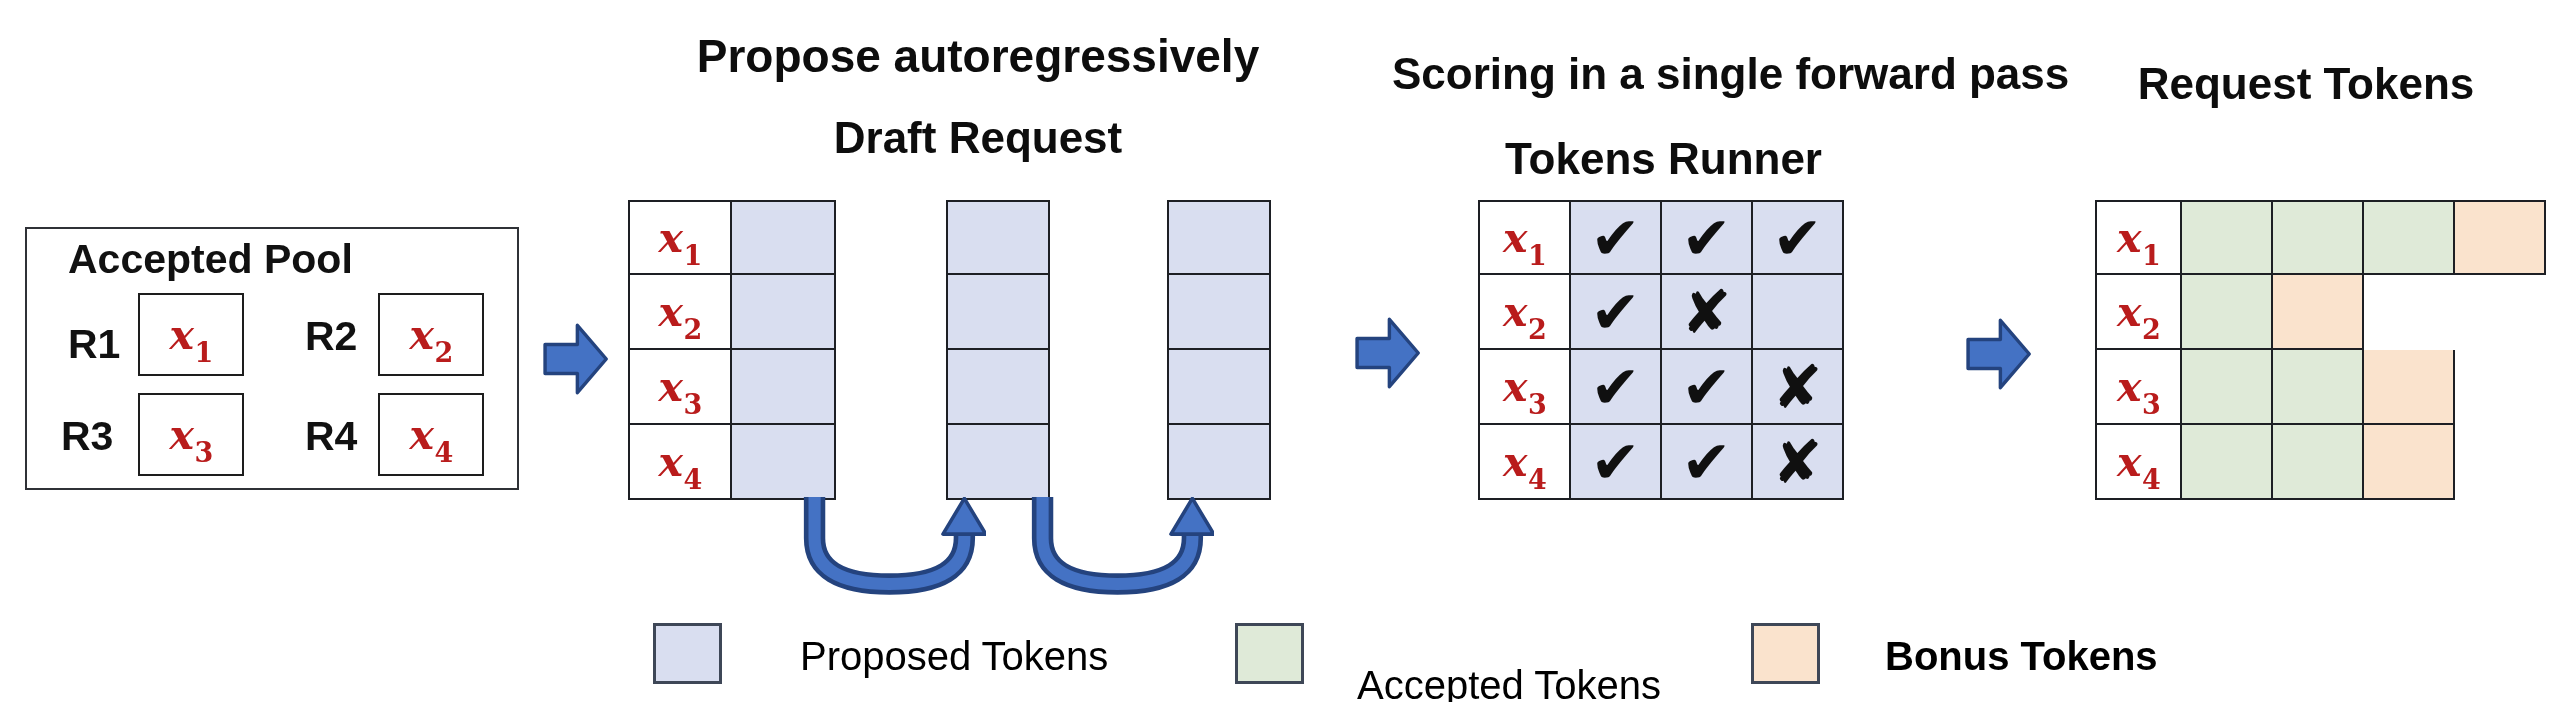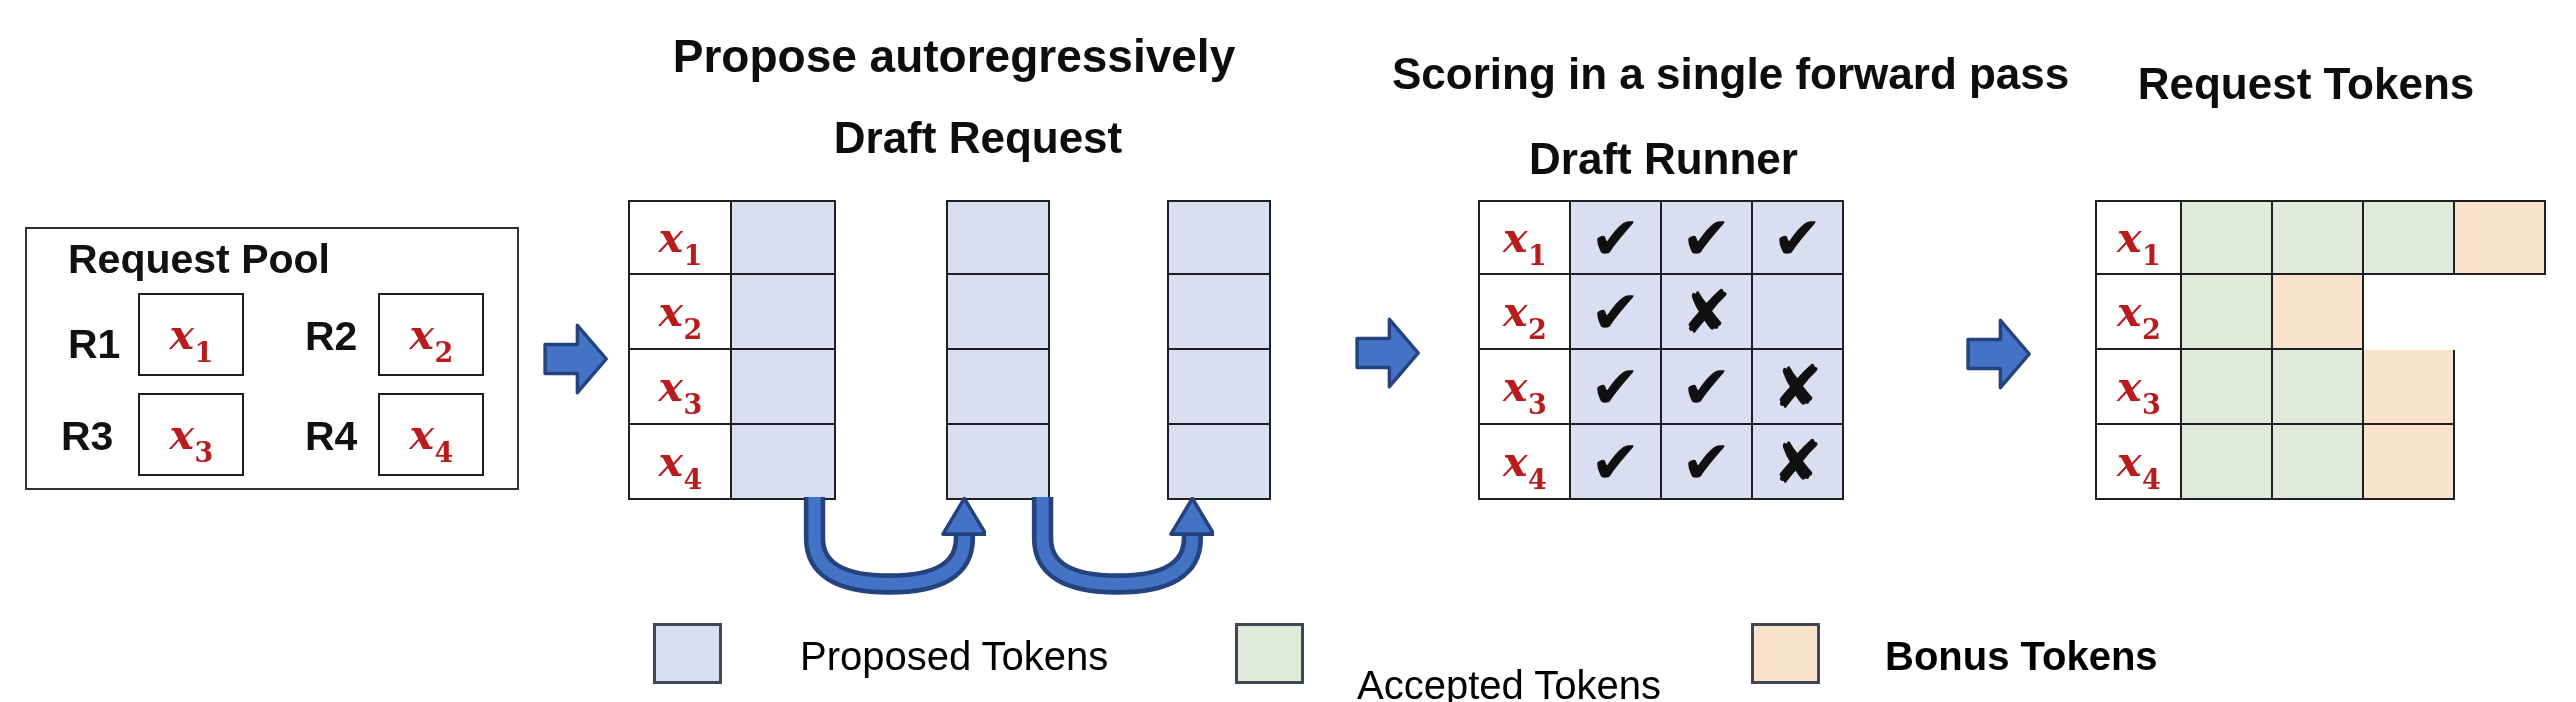--- a/index.html
+++ b/index.html
@@ -34,21 +34,21 @@
   .cell.none{border:none;background:transparent;}
   .mark{font-family:"DejaVu Sans",sans-serif;font-weight:bold;font-size:60px;color:#101010;line-height:1;}
 
   #draft-t1{left:628px;top:200px;grid-template-columns:104px 104px;grid-auto-rows:75px;}
   #draft-t2{left:946px;top:200px;grid-template-columns:104px;grid-auto-rows:75px;}
   #draft-t3{left:1167px;top:200px;grid-template-columns:104px;grid-auto-rows:75px;}
   #target-grid{left:1478px;top:200px;grid-template-columns:93px 91px 91px 91px;grid-auto-rows:75px;}
   #accept-grid{left:2095px;top:200px;grid-template-columns:87px 91px 91px 91px 91px;grid-auto-rows:75px;}
 
   
-  #title-propose{left:604px;top:28.6px;width:700px;}
+  #title-propose{left:628px;top:28.6px;width:700px;}
   #title-draft-runner{left:628px;top:113px;width:700px;}
   #title-scoring{left:1392px;top:49px;width:643px;}
   #title-target-runner{left:1392px;top:134px;width:543px;}
   #title-accept{left:2056px;top:59px;width:500px;}
 
   
   .block-arrow{width:66px;height:80px;}
   #arrow-1{left:543px;top:319px;}
   #arrow-2{left:1355px;top:313px;}
   #arrow-3{left:1966px;top:314px;}
@@ -65,25 +65,25 @@
   #legend-proposed-label{left:800px;top:634px;}
   #legend-accepted-label{left:1357px;top:622px;margin-top:41px;}
   #legend-bonus-label{left:1885px;top:634px;font-weight:bold;}
 </style>
 </head>
 <body>
 
 <div class="abs title fs64" id="title-propose">Propose autoregressively</div>
 <div class="abs title fs62" id="title-draft-runner">Draft Request</div>
 <div class="abs title fs62" id="title-scoring">Scoring in a single forward pass</div>
-<div class="abs title fs62" id="title-target-runner">Draft Runner</div>
+<div class="abs title fs62" id="title-target-runner">Tokens Runner</div>
 <div class="abs title fs62" id="title-accept">Request Tokens</div>
 
 <div class="abs pool-box">
-  <div class="abs pool-title">Request Pool</div>
+  <div class="abs pool-title">Accepted Pool</div>
 
   <div class="abs req-label" style="left:41px;top:92px;">R1</div>
   <div class="abs tok-box" style="left:111px;top:64px;">
     <span class="tok"><i>x</i><sub>1</sub></span>
   </div>
   <div class="abs req-label" style="left:278px;top:84px;">R2</div>
   <div class="abs tok-box" style="left:351px;top:64px;">
     <span class="tok"><i>x</i><sub>2</sub></span>
   </div>
 

